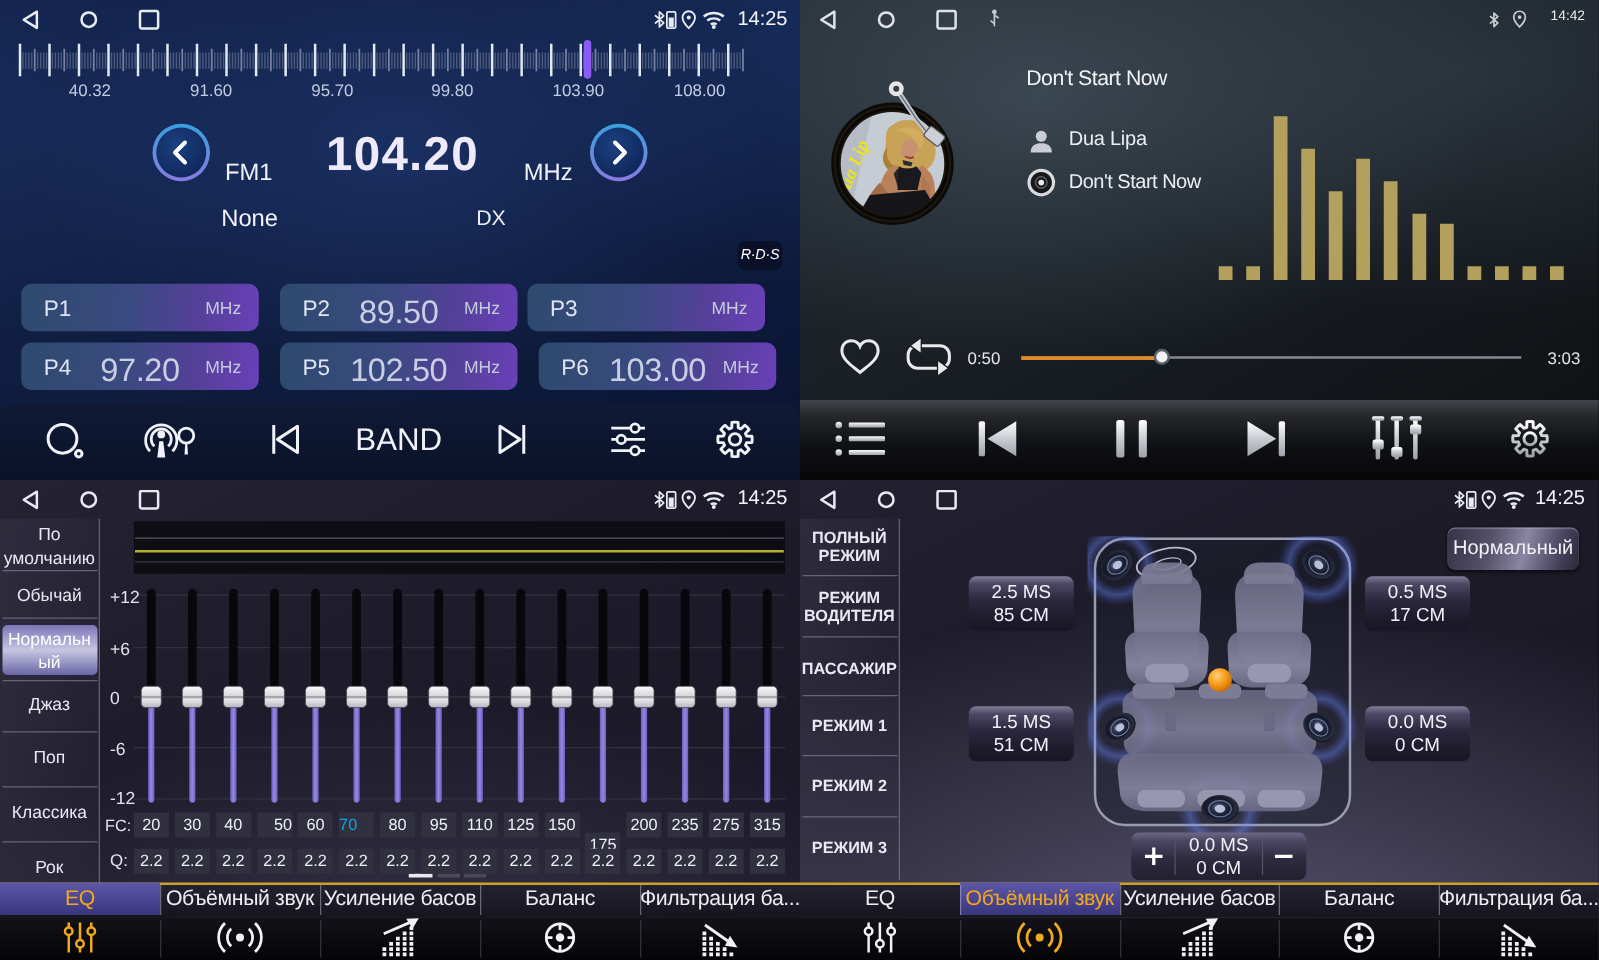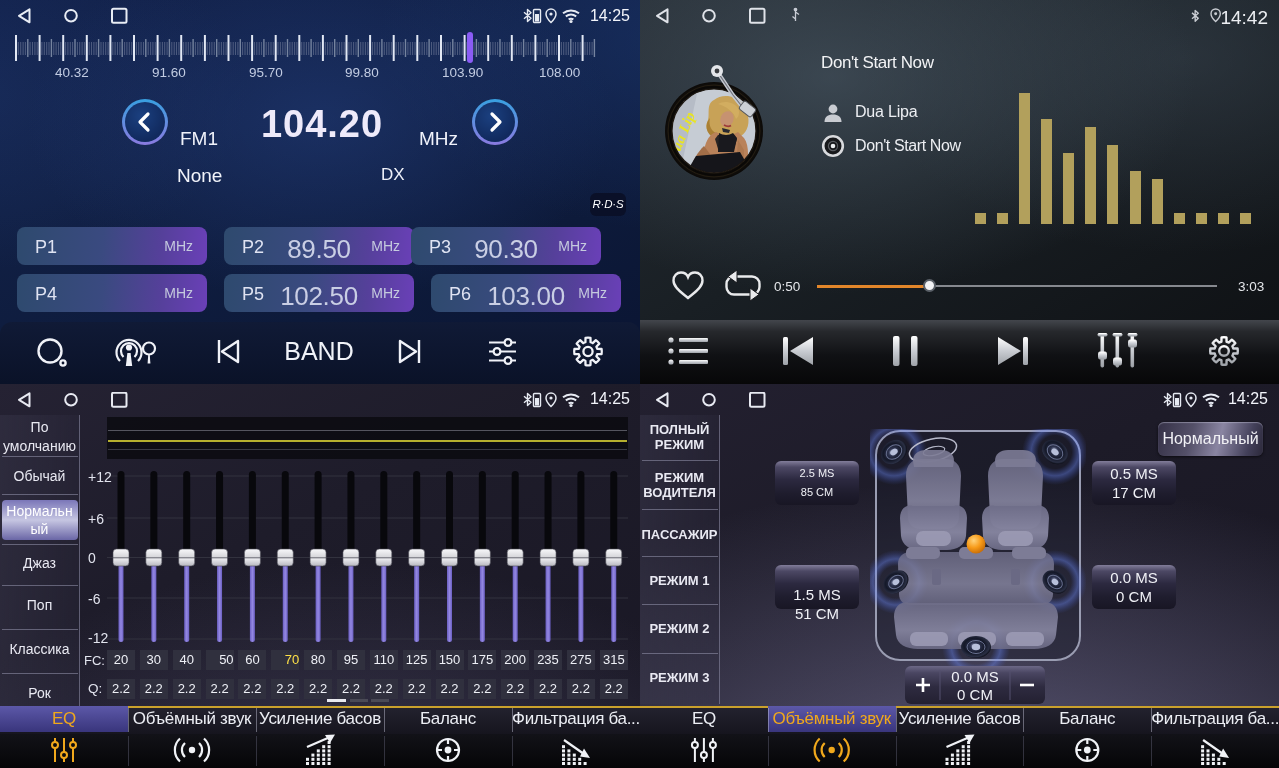--- a/index.html
+++ b/index.html
@@ -366,27 +366,27 @@
 
   <div class="preset" style="left:17px;top:227px">
       <span class="p">P1</span>
       <span class="m">MHz</span>
     </div>
   <div class="preset" style="left:224px;top:227px">
       <span class="p">P2</span>
       <span class="f">89.50</span>
       <span class="m">MHz</span>
     </div>
-  <div class="preset" style="left:411px;top:227px">
+  <div class="preset" style="left:422px;top:227px">
       <span class="p">P3</span>
-      <span class="f">90.30</span>
       <span class="m">MHz</span>
     </div>
   <div class="preset" style="left:17px;top:274px">
       <span class="p">P4</span>
+      <span class="f">97.20</span>
       <span class="m">MHz</span>
     </div>
   <div class="preset" style="left:224px;top:274px">
       <span class="p">P5</span>
       <span class="f">102.50</span>
       <span class="m">MHz</span>
     </div>
   <div class="preset" style="left:431px;top:274px">
       <span class="p">P6</span>
       <span class="f">103.00</span>
@@ -440,21 +440,21 @@
       <circle cx="3.5" cy="1.5" r="1.2" fill="#c8ccd4"></circle>
     </g>
     <g transform="translate(552,10) scale(0.9)">
       <path d="M0 9.8 L7 3.7 L3.5 0.5 L3.5 12.5 L7 9.3 L0 3.2" fill="none" stroke="#c9ccd2" stroke-width="1.5" stroke-linejoin="round"></path>
     </g>
     <g transform="translate(571,9) scale(0.93)">
       <path d="M5 0 C2.2 0 0 2.2 0 5 C0 8.6 5 13.5 5 13.5 C5 13.5 10 8.6 10 5 C10 2.2 7.8 0 5 0 Z" fill="none" stroke="#c9ccd2" stroke-width="1.5"></path>
       <circle cx="5" cy="5" r="1.6" fill="#c9ccd2"></circle>
     </g>
   </svg>
-  <div class="txt" style="right:11px;top:7px;font-size:19px;color:#eceef2">14:42</div>
+  <div class="txt" style="right:11px;top:7px;font-size:11px;color:#eceef2">14:42</div>
 
   <svg class="abs" width="160" height="150" style="left:0;top:40px" id="albsvg">
   <defs>
     <radialGradient id="vinyl" cx="50%" cy="50%" r="50%">
       <stop offset="60%" stop-color="#131009"></stop>
       <stop offset="78%" stop-color="#1d1710"></stop>
       <stop offset="92%" stop-color="#13100c"></stop>
       <stop offset="100%" stop-color="#0b0907"></stop>
     </radialGradient>
   </defs>
@@ -794,33 +794,33 @@
 <div class="abs" style="left:107.0px;top:266px;width:28px;height:20px;background:#30303e;color:#eef0f6;font-size:13px;text-align:center;line-height:20px">20</div>
     <div class="abs" style="left:107.0px;top:295px;width:28px;height:20px;background:#30303e;color:#eef0f6;font-size:13px;text-align:center;line-height:20px">2.2</div>
     <div class="abs" style="left:139.8px;top:266px;width:28px;height:20px;background:#30303e;color:#eef0f6;font-size:13px;text-align:center;line-height:20px">30</div>
     <div class="abs" style="left:139.8px;top:295px;width:28px;height:20px;background:#30303e;color:#eef0f6;font-size:13px;text-align:center;line-height:20px">2.2</div>
     <div class="abs" style="left:172.7px;top:266px;width:28px;height:20px;background:#30303e;color:#eef0f6;font-size:13px;text-align:center;line-height:20px">40</div>
     <div class="abs" style="left:172.7px;top:295px;width:28px;height:20px;background:#30303e;color:#eef0f6;font-size:13px;text-align:center;line-height:20px">2.2</div>
     <div class="abs" style="left:205.6px;top:266px;width:28px;height:20px;background:#30303e;color:#eef0f6;font-size:13px;text-align:right;line-height:20px">50</div>
     <div class="abs" style="left:205.6px;top:295px;width:28px;height:20px;background:#30303e;color:#eef0f6;font-size:13px;text-align:center;line-height:20px">2.2</div>
     <div class="abs" style="left:238.4px;top:266px;width:28px;height:20px;background:#30303e;color:#eef0f6;font-size:13px;text-align:center;line-height:20px">60</div>
     <div class="abs" style="left:238.4px;top:295px;width:28px;height:20px;background:#30303e;color:#eef0f6;font-size:13px;text-align:center;line-height:20px">2.2</div>
-    <div class="abs" style="left:271.3px;top:266px;width:28px;height:20px;background:#30303e;color:#fde047;font-size:13px;text-align:right;line-height:20px">70</div>
+    <div class="abs" style="left:271.3px;top:266px;width:28px;height:20px;background:#30303e;color:#0ea5e9;font-size:13px;text-align:left;line-height:20px">70</div>
     <div class="abs" style="left:271.3px;top:295px;width:28px;height:20px;background:#30303e;color:#eef0f6;font-size:13px;text-align:center;line-height:20px">2.2</div>
     <div class="abs" style="left:304.1px;top:266px;width:28px;height:20px;background:#30303e;color:#eef0f6;font-size:13px;text-align:center;line-height:20px">80</div>
     <div class="abs" style="left:304.1px;top:295px;width:28px;height:20px;background:#30303e;color:#eef0f6;font-size:13px;text-align:center;line-height:20px">2.2</div>
     <div class="abs" style="left:337.0px;top:266px;width:28px;height:20px;background:#30303e;color:#eef0f6;font-size:13px;text-align:center;line-height:20px">95</div>
     <div class="abs" style="left:337.0px;top:295px;width:28px;height:20px;background:#30303e;color:#eef0f6;font-size:13px;text-align:center;line-height:20px">2.2</div>
     <div class="abs" style="left:369.8px;top:266px;width:28px;height:20px;background:#30303e;color:#eef0f6;font-size:13px;text-align:center;line-height:20px">110</div>
     <div class="abs" style="left:369.8px;top:295px;width:28px;height:20px;background:#30303e;color:#eef0f6;font-size:13px;text-align:center;line-height:20px">2.2</div>
     <div class="abs" style="left:402.7px;top:266px;width:28px;height:20px;background:#30303e;color:#eef0f6;font-size:13px;text-align:center;line-height:20px">125</div>
     <div class="abs" style="left:402.7px;top:295px;width:28px;height:20px;background:#30303e;color:#eef0f6;font-size:13px;text-align:center;line-height:20px">2.2</div>
     <div class="abs" style="left:435.5px;top:266px;width:28px;height:20px;background:#30303e;color:#eef0f6;font-size:13px;text-align:center;line-height:20px">150</div>
     <div class="abs" style="left:435.5px;top:295px;width:28px;height:20px;background:#30303e;color:#eef0f6;font-size:13px;text-align:center;line-height:20px">2.2</div>
-    <div class="abs" style="left:468.4px;top:266px;width:28px;height:20px;background:#30303e;color:#eef0f6;font-size:13px;text-align:center;line-height:20px">175</div>
+    <div class="abs" style="left:468.4px;top:282px;width:28px;height:20px;background:#30303e;color:#eef0f6;font-size:13px;text-align:center;line-height:20px">175</div>
     <div class="abs" style="left:468.4px;top:295px;width:28px;height:20px;background:#30303e;color:#eef0f6;font-size:13px;text-align:center;line-height:20px">2.2</div>
     <div class="abs" style="left:501.2px;top:266px;width:28px;height:20px;background:#30303e;color:#eef0f6;font-size:13px;text-align:center;line-height:20px">200</div>
     <div class="abs" style="left:501.2px;top:295px;width:28px;height:20px;background:#30303e;color:#eef0f6;font-size:13px;text-align:center;line-height:20px">2.2</div>
     <div class="abs" style="left:534.0px;top:266px;width:28px;height:20px;background:#30303e;color:#eef0f6;font-size:13px;text-align:center;line-height:20px">235</div>
     <div class="abs" style="left:534.0px;top:295px;width:28px;height:20px;background:#30303e;color:#eef0f6;font-size:13px;text-align:center;line-height:20px">2.2</div>
     <div class="abs" style="left:566.9px;top:266px;width:28px;height:20px;background:#30303e;color:#eef0f6;font-size:13px;text-align:center;line-height:20px">275</div>
     <div class="abs" style="left:566.9px;top:295px;width:28px;height:20px;background:#30303e;color:#eef0f6;font-size:13px;text-align:center;line-height:20px">2.2</div>
     <div class="abs" style="left:599.8px;top:266px;width:28px;height:20px;background:#30303e;color:#eef0f6;font-size:13px;text-align:center;line-height:20px">315</div>
     <div class="abs" style="left:599.8px;top:295px;width:28px;height:20px;background:#30303e;color:#eef0f6;font-size:13px;text-align:center;line-height:20px">2.2</div>
   </div>
@@ -947,22 +947,22 @@
         </g>
     <g>
           <ellipse cx="106" cy="218" rx="15" ry="11" fill="url(#spk)"></ellipse>
           <ellipse cx="106" cy="218" rx="9" ry="6.5" fill="none" stroke="#6a7292" stroke-width="1"></ellipse>
           <ellipse cx="106" cy="218" rx="4.2" ry="3.2" fill="#b8c0da"></ellipse>
         </g>
   </g>
   <circle cx="106" cy="115" r="9.5" fill="url(#ball)"></circle>
   </svg>
 
-  <div class="abs" style="left:135px;top:77px;width:84px;height:44px;border-radius:6px;background:linear-gradient(180deg,#827d9a 0%,#4c4864 14%,#2c2940 42%,#1f1d2e 72%,#181624 100%);color:#f0f1f6;font-size:11px;text-align:center;padding-top:3px;line-height:19px">2.5 MS<br>85 CM</div>
-  <div class="abs" style="left:135px;top:181px;width:84px;height:44px;border-radius:6px;background:linear-gradient(180deg,#827d9a 0%,#4c4864 14%,#2c2940 42%,#1f1d2e 72%,#181624 100%);color:#f0f1f6;font-size:15px;text-align:center;padding-top:20px;line-height:19px">1.5 MS<br>51 CM</div>
+  <div class="abs" style="left:135px;top:77px;width:84px;height:44px;border-radius:6px;background:linear-gradient(180deg,#827d9a 0%,#4c4864 14%,#2c2940 42%,#1f1d2e 72%,#181624 100%);color:#f0f1f6;font-size:15px;text-align:center;padding-top:3px;line-height:19px">2.5 MS<br>85 CM</div>
+  <div class="abs" style="left:135px;top:181px;width:84px;height:44px;border-radius:6px;background:linear-gradient(180deg,#827d9a 0%,#4c4864 14%,#2c2940 42%,#1f1d2e 72%,#181624 100%);color:#f0f1f6;font-size:15px;text-align:center;padding-top:3px;line-height:19px">1.5 MS<br>51 CM</div>
   <div class="abs" style="left:452px;top:77px;width:84px;height:44px;border-radius:6px;background:linear-gradient(180deg,#827d9a 0%,#4c4864 14%,#2c2940 42%,#1f1d2e 72%,#181624 100%);color:#f0f1f6;font-size:15px;text-align:center;padding-top:3px;line-height:19px">0.5 MS<br>17 CM</div>
   <div class="abs" style="left:452px;top:181px;width:84px;height:44px;border-radius:6px;background:linear-gradient(180deg,#827d9a 0%,#4c4864 14%,#2c2940 42%,#1f1d2e 72%,#181624 100%);color:#f0f1f6;font-size:15px;text-align:center;padding-top:3px;line-height:19px">0.0 MS<br>0 CM</div>
 
   <div class="abs" style="left:265px;top:282px;width:140px;height:38px;border-radius:6px;background:linear-gradient(180deg,#6c6886 0%,#4a4662 18%,#2e2b40 55%,#232031 100%);"></div>
   <div class="txt" style="left:265px;top:284px;width:140px;text-align:center;font-size:15px;line-height:18px;color:#f0f1f6">0.0 MS<br>0 CM</div>
   <svg class="abs" width="140" height="38" style="left:265px;top:282px">
     <path d="M35 4 L35 34 M105 4 L105 34" stroke="#55516e" stroke-width="1"></path>
     <path d="M11 19 L25 19 M18 12 L18 26" stroke="#fff" stroke-width="2.6"></path>
     <path d="M115 19 L129 19" stroke="#fff" stroke-width="2.6"></path>
   </svg>

